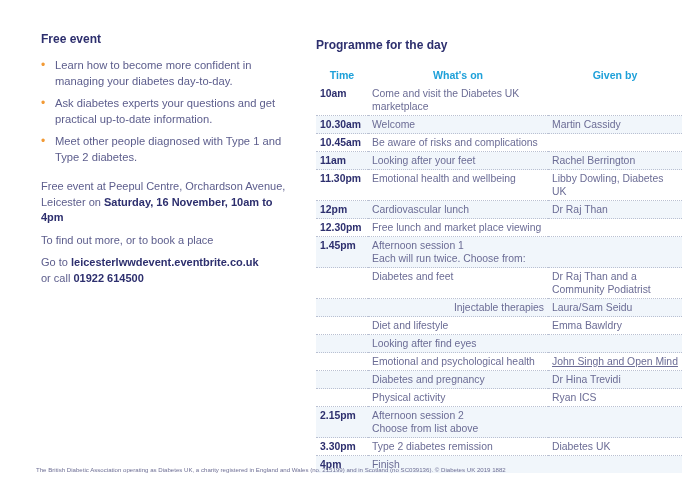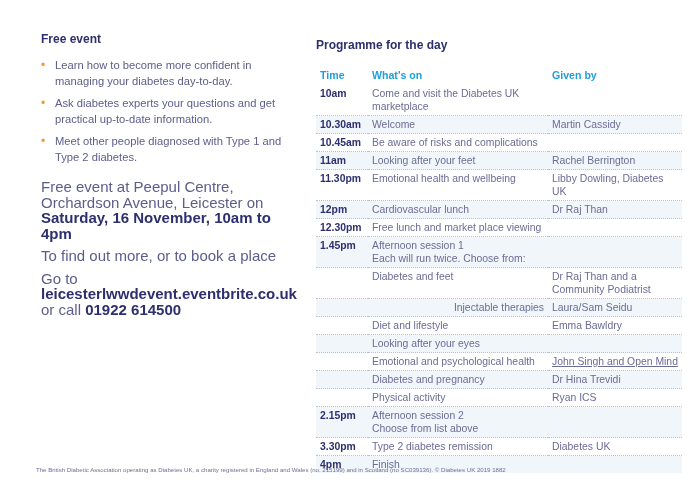--- a/index.html
+++ b/index.html
@@ -5,26 +5,26 @@
   html, body { margin:0; padding:0; }
   body {
     width:700px; height:492px; background:#ffffff; position:relative; overflow:hidden;
     font-family:"Liberation Sans", sans-serif; color:#5a5a8a;
   }
   .left { position:absolute; left:41px; top:32px; width:245px; }
   .left h2 { margin:0 0 12px 0; font-size:12px; font-weight:bold; color:#2d2f6e; }
   .bullets { list-style:none; margin:0; padding:0; }
   .bullets li { position:relative; padding-left:14px; font-size:11.2px; line-height:15.5px; margin-bottom:7px; color:#5c5d8c; }
   .bullets li .dot { position:absolute; left:0; top:0; color:#f29a35; font-size:12px; }
-  .para { font-size:15px; line-height:15.5px; color:#5c5d8c; margin:0 0 7px 0; }
+  .para { font-size:11px; line-height:15.5px; color:#5c5d8c; margin:0 0 7px 0; }
   .para b { color:#2d2f6e; }
   .right { position:absolute; left:316px; top:38px; width:366px; }
   .right h2 { margin:0 0 14px 0; font-size:12px; font-weight:bold; color:#2d2f6e; }
   table { width:100%; border-collapse:collapse; font-size:10.4px; }
-  th { text-align:left; color:#1ea0d9; font-weight:bold; font-size:10.6px; padding:3px 4px 4px 4px; }
+  th { text-align:center; color:#1ea0d9; font-weight:bold; font-size:10.6px; padding:3px 4px 4px 4px; }
   td { padding:2px 4px; line-height:13px; vertical-align:top; color:#6b6c95; border-top:1px dotted #b9c0d2; }
   td.time { color:#2d2f6e; font-weight:bold; width:44px; }
   td.what { width:172px; }
   tr.shade td { background:#f1f6fb; }
   tr.first td { border-top:none; }
   .footer { position:absolute; left:36px; top:466px; font-size:6.1px; color:#6e6f95; white-space:nowrap; }
 </style>
 </head>
 <body>
 
@@ -102,21 +102,21 @@
           <td class="what" style="white-space: pre-line; text-align: right;">Injectable therapies</td>
           <td class="by" style="white-space: pre-line;">Laura/Sam Seidu</td>
         </tr>
         <tr>
           <td class="time" style="white-space: pre-line;"></td>
           <td class="what" style="white-space: pre-line;">Diet and lifestyle</td>
           <td class="by" style="white-space: pre-line;">Emma Bawldry</td>
         </tr>
         <tr class="shade">
           <td class="time" style="white-space: pre-line;"></td>
-          <td class="what" style="white-space: pre-line;">Looking after your eyes</td>
+          <td class="what" style="white-space: pre-line;">Looking after find eyes</td>
           <td class="by" style="white-space: pre-line;"></td>
         </tr>
         <tr>
           <td class="time" style="white-space: pre-line;"></td>
           <td class="what" style="white-space: pre-line; margin-left: 40px;">Emotional and psychological health</td>
           <td class="by" style="white-space: pre-line; text-decoration: underline;">John Singh and Open Mind</td>
         </tr>
         <tr class="shade">
           <td class="time" style="white-space: pre-line;"></td>
           <td class="what" style="white-space: pre-line;">Diabetes and pregnancy</td>

